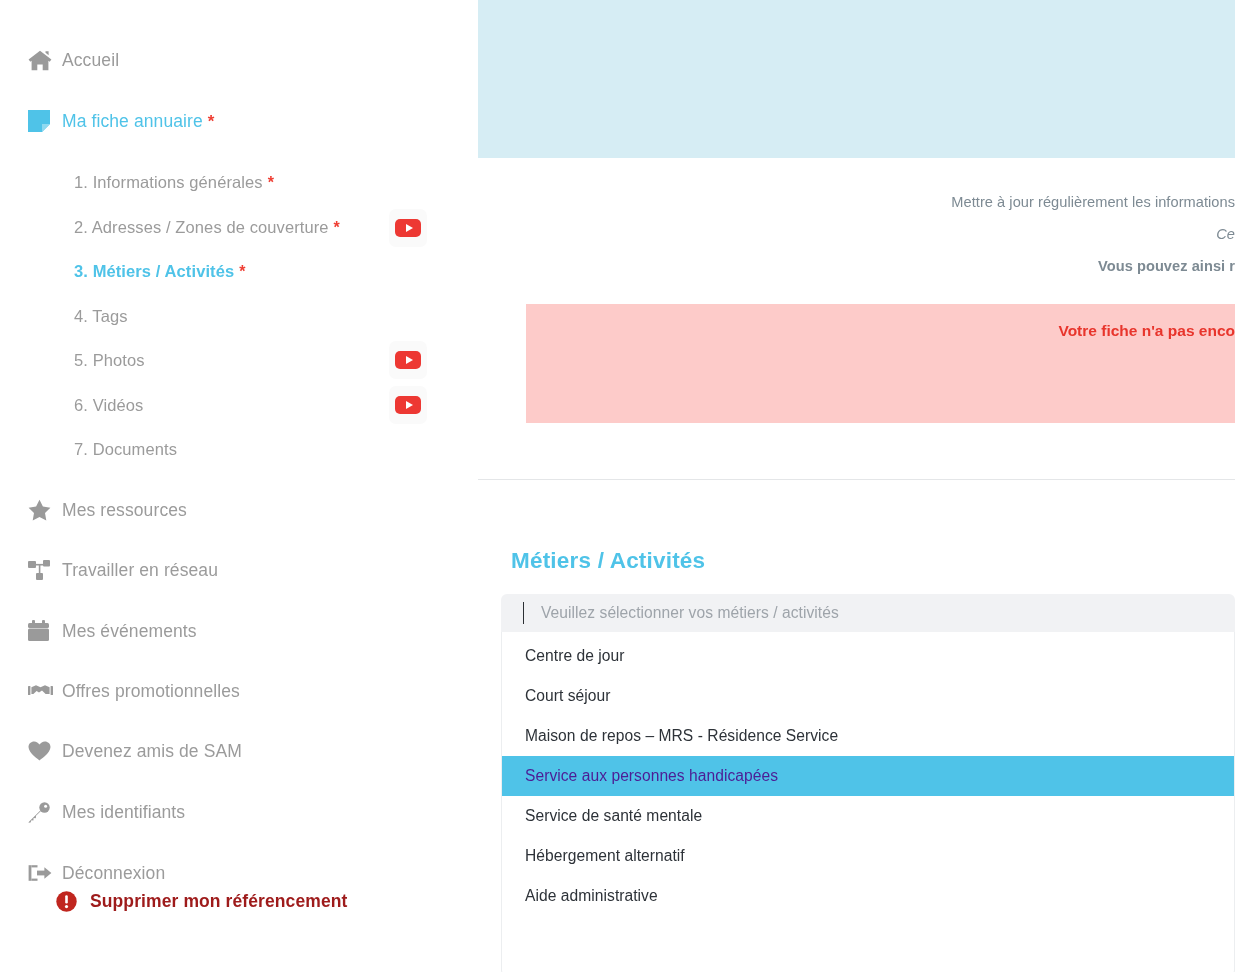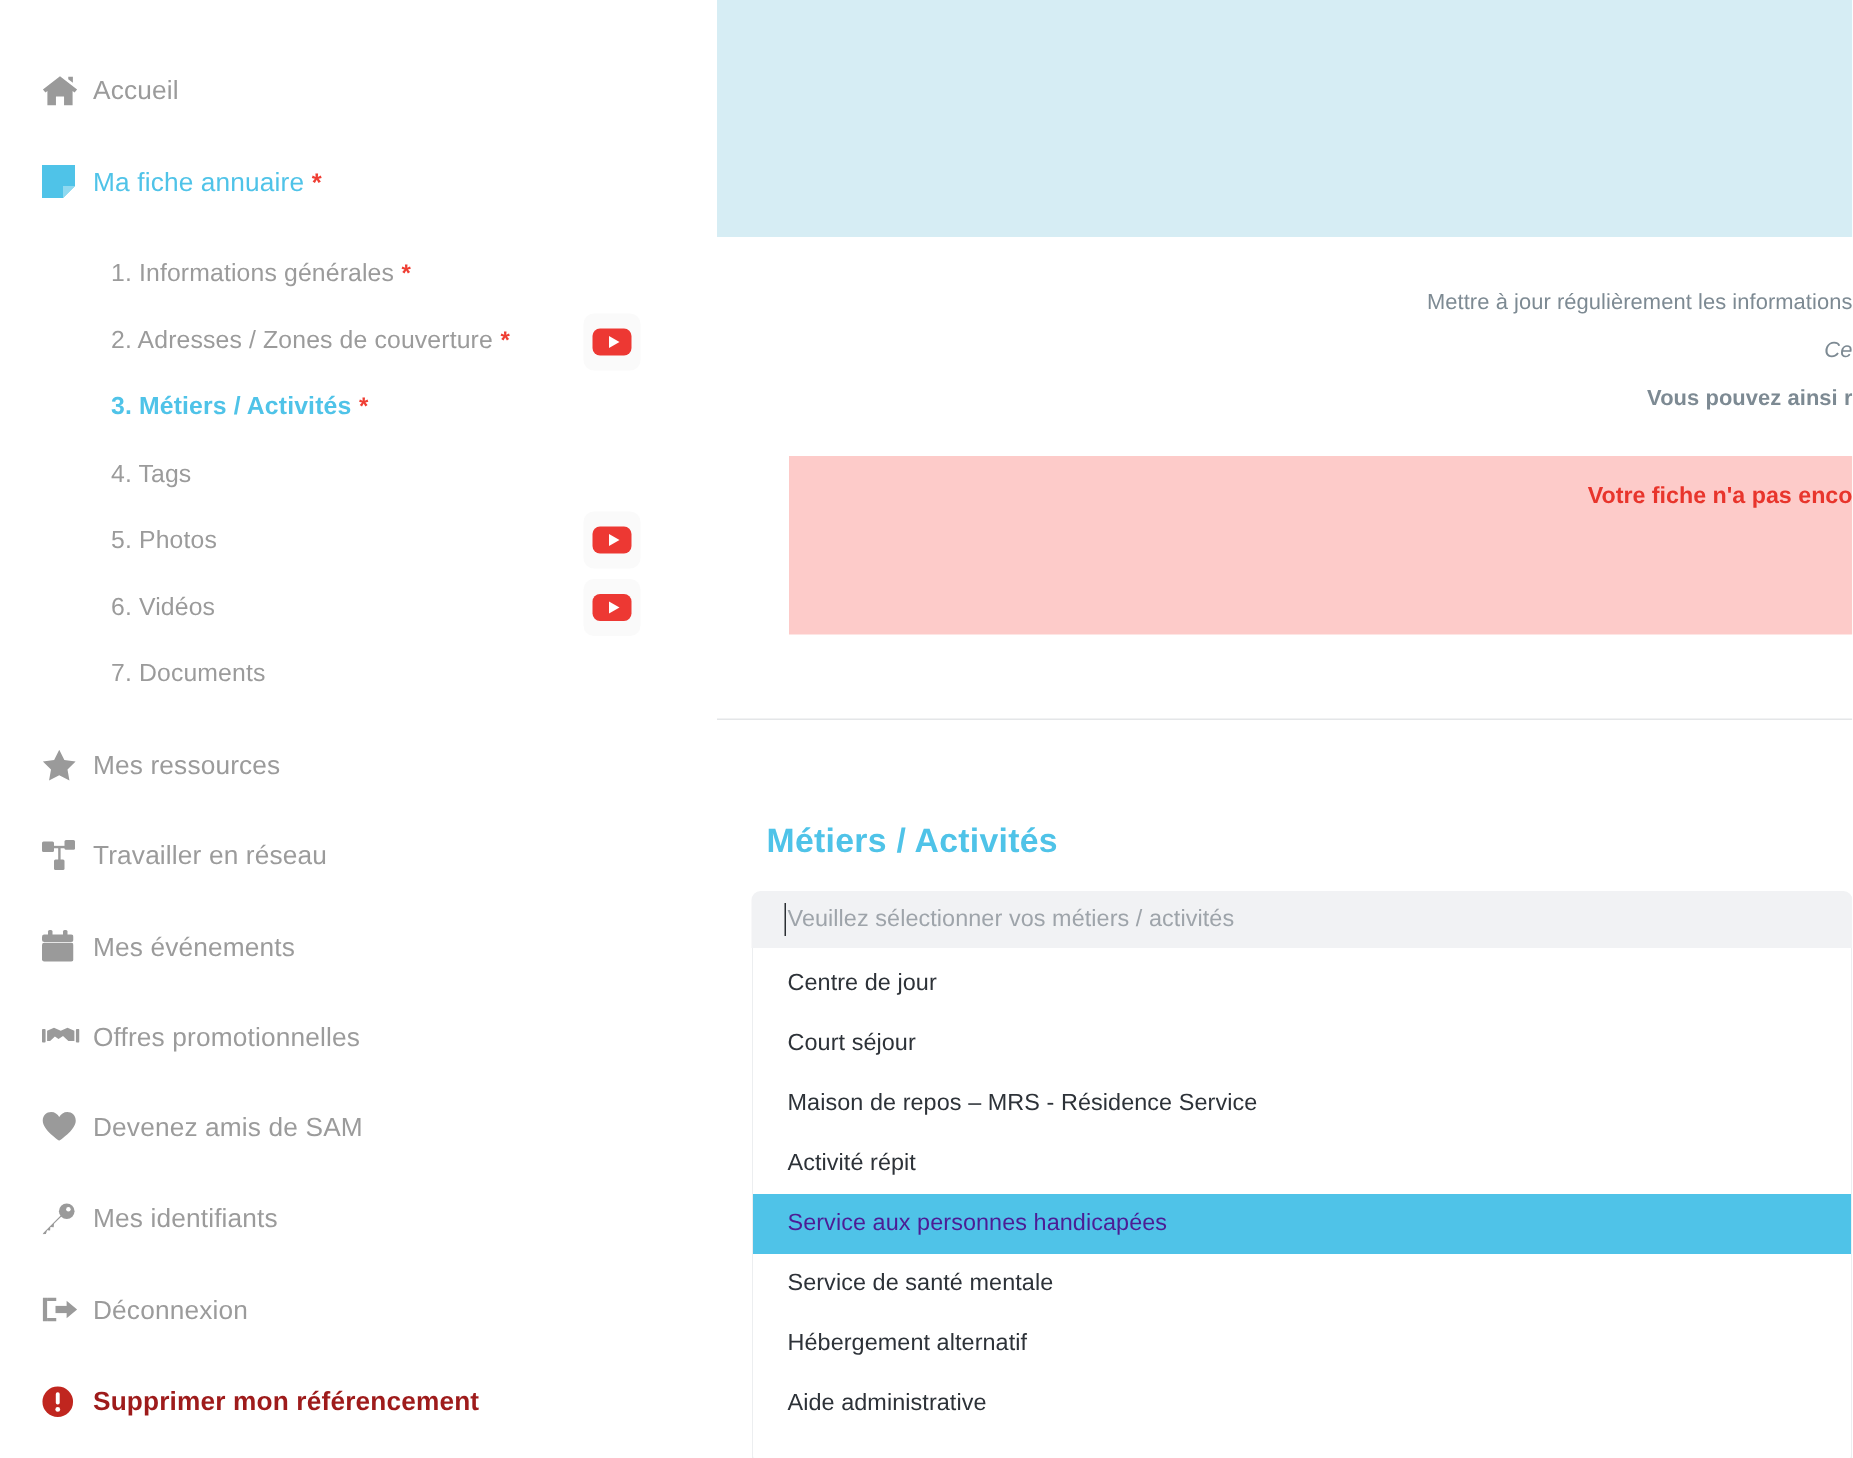--- a/index.html
+++ b/index.html
@@ -191,21 +191,21 @@
     width: 734px;
   }
   #select-field {
     position: relative;
     height: 38px;
     background: #f1f2f4;
     border-top-left-radius: 6px;
     border-top-right-radius: 6px;
     display: flex;
     align-items: center;
-    padding-left: 24px;
+    padding-left: 40px;
   }
   #caret {
     position: absolute;
     left: 22px; top: 8px;
     width: 1px; height: 22px;
     background: #2b2f33;
   }
   #select-placeholder {
     font-size: 15.6px;
     color: #9ea4aa;
@@ -381,21 +381,21 @@
           <path d="M0.6 2.2 L0.6 17.8 L3.4 17.8 L3.4 15.6 L3.4 4.4 L3.4 2.2 Z"></path>
           <path d="M3.4 4.4 L9.5 4.4 L9.5 2.2 L3.4 2.2 Z"></path>
           <path d="M3.4 17.8 L9.5 17.8 L9.5 15.6 L3.4 15.6 Z"></path>
           <rect x="9" y="7.6" width="8.6" height="4.8"></rect>
           <path d="M16.4 4.2 L23.4 10 L16.4 15.8 Z"></path>
         </svg>
       </span>
       <span class="nav-label">Déconnexion</span>
     </div>
 
-    <div class="nav-row top-level danger" style="top:917px;">
+    <div class="nav-row top-level danger" style="top:884px;margin-left:28px;">
       <span class="nav-icon">
         <svg width="21" height="21" viewBox="0 0 21 21" fill="currentColor">
           <circle cx="10.5" cy="10.5" r="10.2"></circle>
           <rect x="9.2" y="4.2" width="2.6" height="8.2" rx="1.2" fill="#ffffff"></rect>
           <circle cx="10.5" cy="15.6" r="1.6" fill="#ffffff"></circle>
         </svg>
       </span>
       <span class="nav-label">Supprimer mon référencement</span>
     </div>
 
@@ -427,23 +427,20 @@
       <div id="options-list">
         <div class="option">
             <span>Centre de jour</span>
           </div>
         <div class="option">
             <span>Court séjour</span>
           </div>
         <div class="option">
             <span>Maison de repos – MRS - Résidence Service</span>
           </div>
-        <div class="option">
-            <span>Activité répit</span>
-          </div>
         <div class="option highlighted">
             <span>Service aux personnes handicapées</span>
           </div>
         <div class="option">
             <span>Service de santé mentale</span>
           </div>
         <div class="option">
             <span>Hébergement alternatif</span>
           </div>
         <div class="option">

